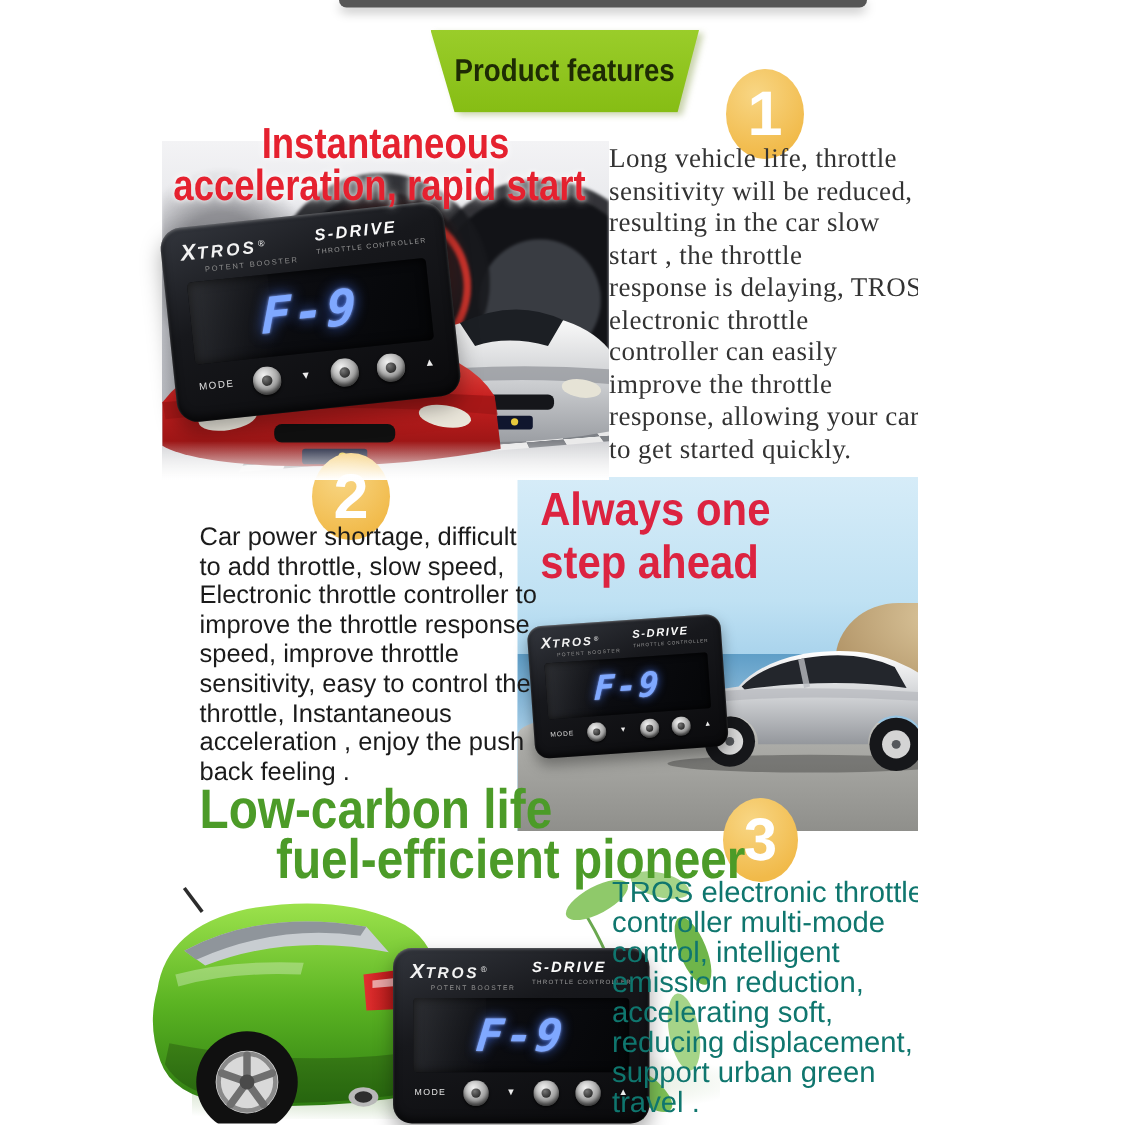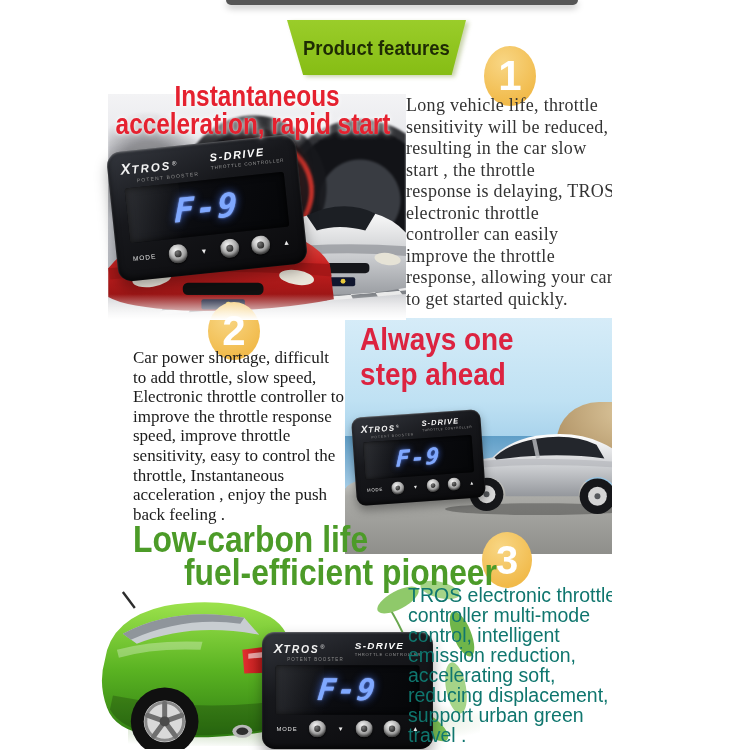--- a/index.html
+++ b/index.html
@@ -56,21 +56,21 @@
   .h2-l2{left:352px;top:357px;width:162px;text-align:center;font-size:31px;}
   .h3-l1,.h3-l2{position:absolute;color:#4c9b28;font-weight:600;white-space:nowrap;z-index:7;
                 transform:scaleX(0.86);transform-origin:left top;}
   .h3-l1{left:133px;top:519px;font-size:37px;}
   .h3-l2{left:184px;top:552px;font-size:37px;}
 
   
   .body-text{position:absolute;white-space:pre-line;z-index:8;}
   .text-1{left:406px;top:95px;width:270px;font-family:"Liberation Serif",serif;
           font-size:18px;line-height:21.5px;letter-spacing:0.3px;color:#333;}
-  .text-2{left:133px;top:348px;width:300px;font-size:17px;line-height:19.6px;color:#1b1b1b;font-family:Liberation Serif, serif;}
+  .text-2{left:133px;top:348px;width:300px;font-size:17px;line-height:19.6px;color:#1b1b1b;}
   .text-3{left:408px;top:585px;width:300px;font-size:19.5px;line-height:20px;color:#0f766e;}
 
   
   .photo2{position:absolute;left:345px;top:318px;width:296px;height:236px;overflow:hidden;
           background:linear-gradient(180deg,#d6ecf8 0%,#bfe1f3 35%,#9ccbe8 60%,#8fc3e4 70%);}
   .sea{position:absolute;left:0;top:118px;width:100%;height:52px;
        background:linear-gradient(180deg,#5f9ec7,#86b7d8 55%,#a5cde7);}
   .cliff{position:absolute;right:0;top:84px;width:84px;height:60px;
          background:radial-gradient(ellipse at 85% 15%,#dcc79d,#b4976a 75%);
          border-radius:55% 0 0 25%/70% 0 0 40%;}

